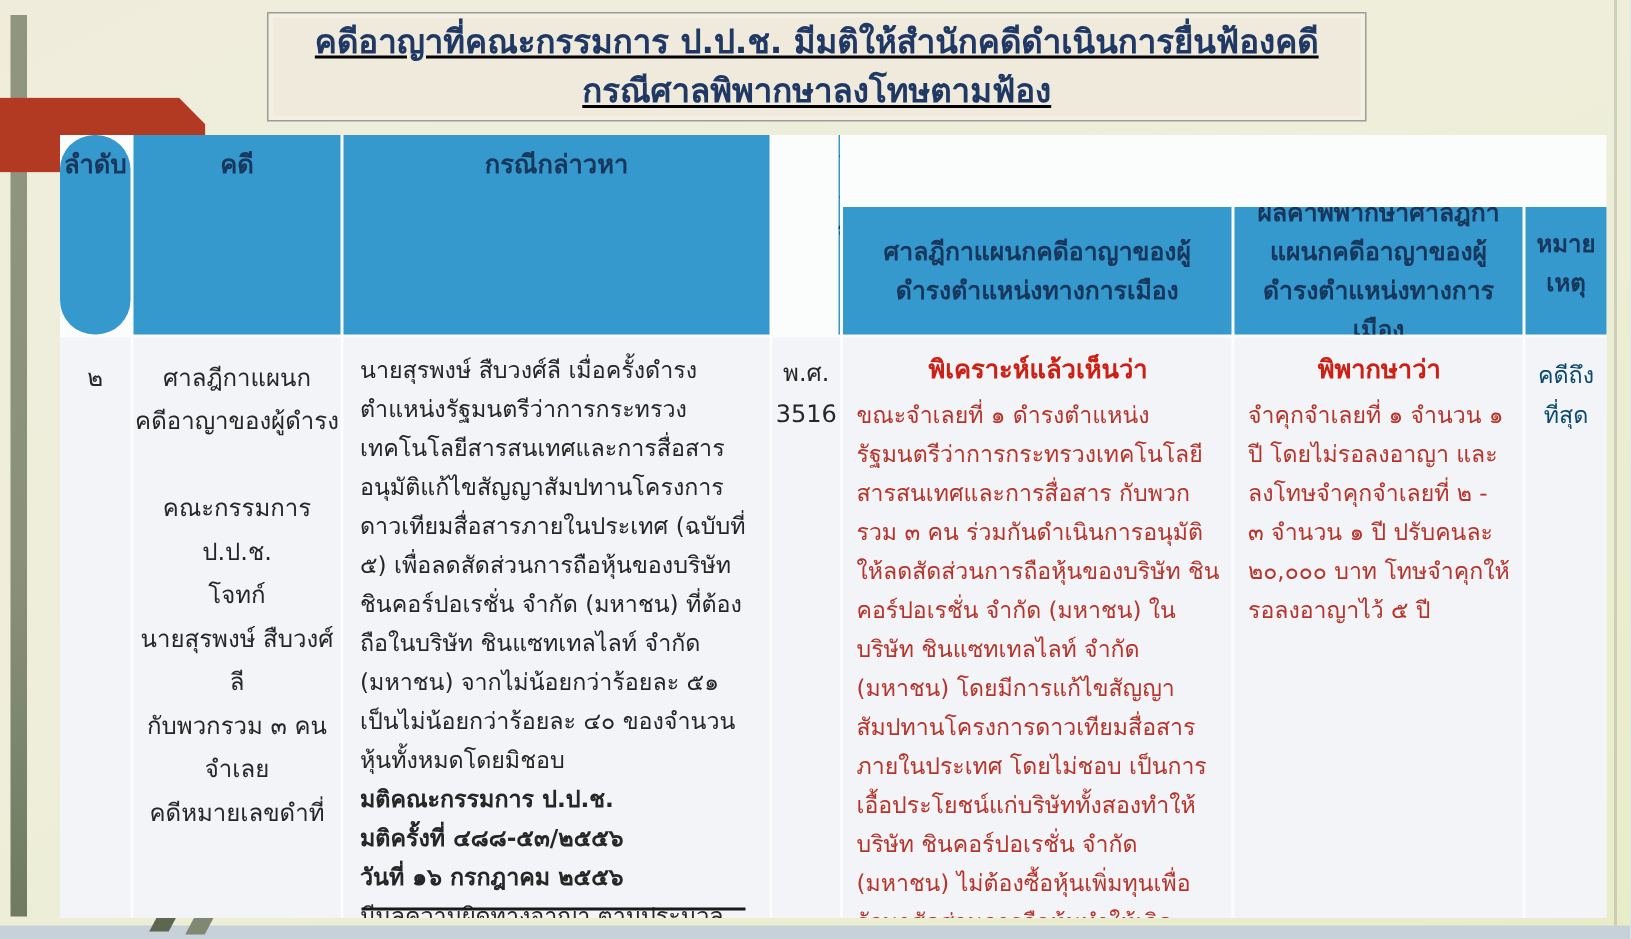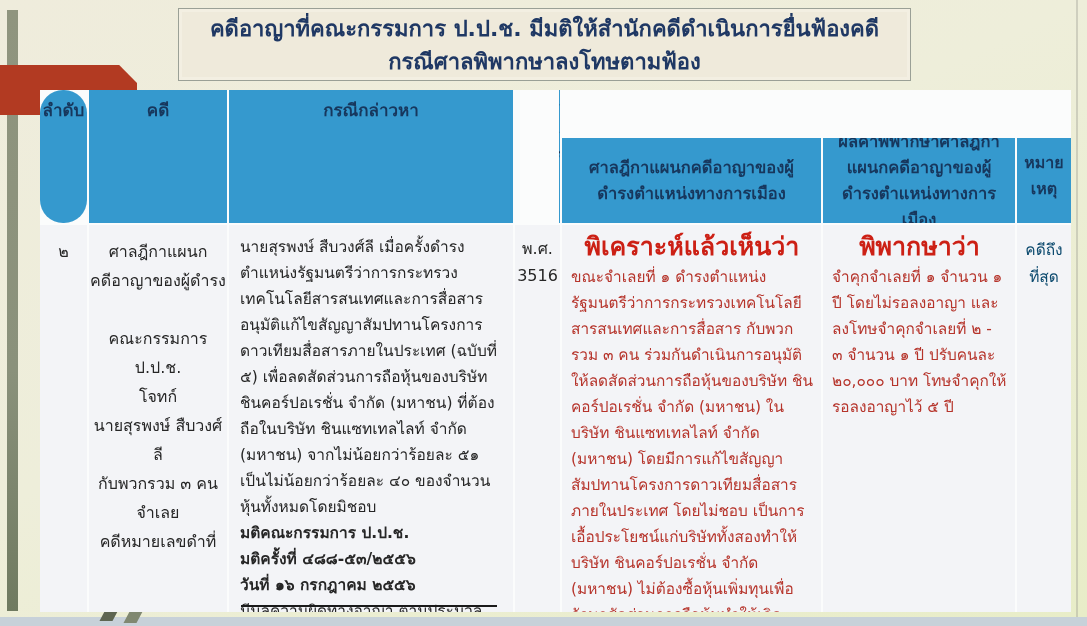--- a/index.html
+++ b/index.html
@@ -29,20 +29,21 @@
   .mark{position:absolute;width:13px;height:17px;transform:skewX(-28deg);}
   .mark1{left:104px;top:604px;background:#5e6551;}
   .mark2{left:128px;top:606px;background:#808871;}
 
   .title-box{
     position:absolute;left:178px;top:8px;width:731px;height:71px;
     background:#efeadb;border:1px solid #9aA096;
     box-shadow:inset 0 0 0 3px #f3efe2;
     display:flex;flex-direction:column;justify-content:center;align-items:center;
     z-index:3;
+    text-decoration:underline;
   }
   .title-line{
     color:#1f3864;font-weight:bold;font-size:22px;line-height:33px;
     white-space:nowrap;
   }
 
   .grid{
     position:absolute;left:40px;top:90px;width:1031px;height:522px;
     display:grid;
     grid-template-columns:47px 138px 284px 45px 259px 192px 54px;
@@ -67,21 +68,21 @@
   .b.center{text-align:center;}
   .no-cell{padding-top:14px;}
   .case-cell{padding-top:12px;line-height:29px;}
   .case-line{min-height:29px;}
   .alleg-cell{position:relative;padding:9px 9px 0 11px;font-size:15.5px;line-height:26px;text-align:left;}
   .alleg-bold{font-weight:bold;}
   .alleg-rule{position:absolute;left:12px;right:16px;bottom:5px;height:2px;background:#1a1a1a;}
   .year-cell{padding-top:10px;line-height:27px;}
   .red-cell{color:#b6342b;padding:6px 8px 0 9px;line-height:26px;font-size:15.4px;text-align:left;}
   .red-head{
-    color:#cc2015;font-weight:bold;font-size:25px;text-align:center;
+    color:#cc2015;font-weight:bold;font-size:17px;text-align:center;
     line-height:32px;margin-bottom:1px;
   }
   .remark-cell{color:#0c4a6e;padding-top:12px;line-height:27px;font-size:15.5px;text-align:center;}
 </style>
 </head>
 <body>
 
 <div class="stage">
   <div class="slide-bg"></div>
   <div class="slide-right-edge"></div>

